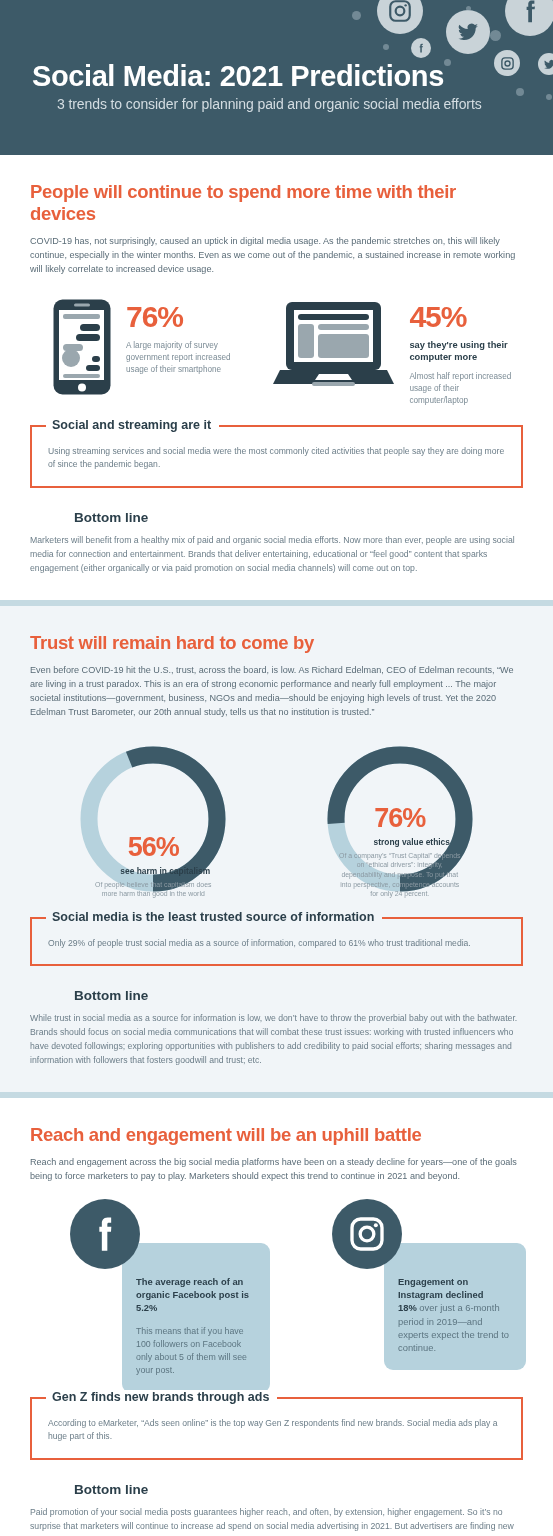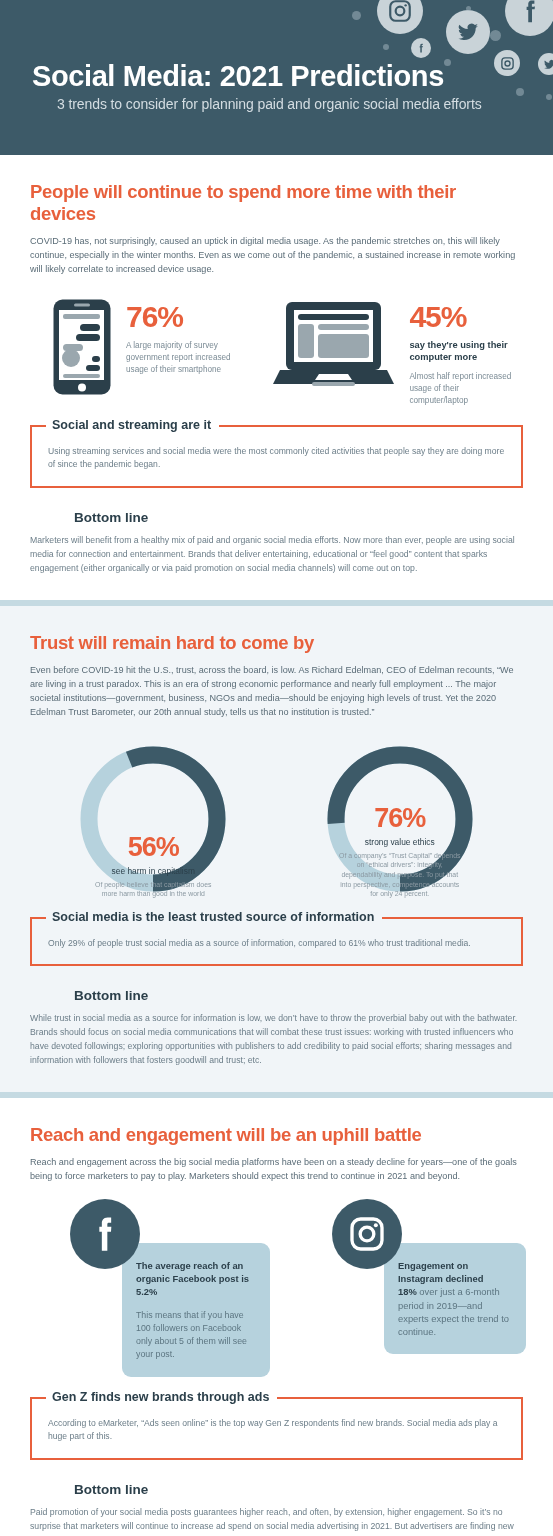--- a/index.html
+++ b/index.html
@@ -168,23 +168,24 @@
   }
   .donut-pct {
     font-size: 27px;
     font-weight: bold;
     color: #e8603c;
     line-height: 1;
     letter-spacing: -1px;
   }
   .donut-label {
     font-size: 8.4px;
-    font-weight: normal;
+    font-weight: bold;
     color: #2b3f4a;
     margin-top: 5px;
+    padding-left: 24px;
   }
   .donut-desc {
     font-size: 6.9px;
     color: #8b99a2;
     line-height: 1.4;
     margin-top: 4px;
   }
 
   
   .social-row {
@@ -212,20 +213,21 @@
     background: #b6d2dd;
     border-radius: 9px;
     padding: 16px 14px 16px 14px;
   }
   .social-block.second .info-card { left: 102px; width: 142px; }
   .card-head {
     font-size: 9.4px;
     font-weight: bold;
     color: #2b3f4a;
     line-height: 1.4;
+    margin-top: 16px;
   }
   .card-head .norm { font-weight: normal; color: #5c7581; }
   .card-body {
     font-size: 8.8px;
     color: #5c7581;
     line-height: 1.5;
     margin-top: 10px;
   }
 </style>
 </head>

